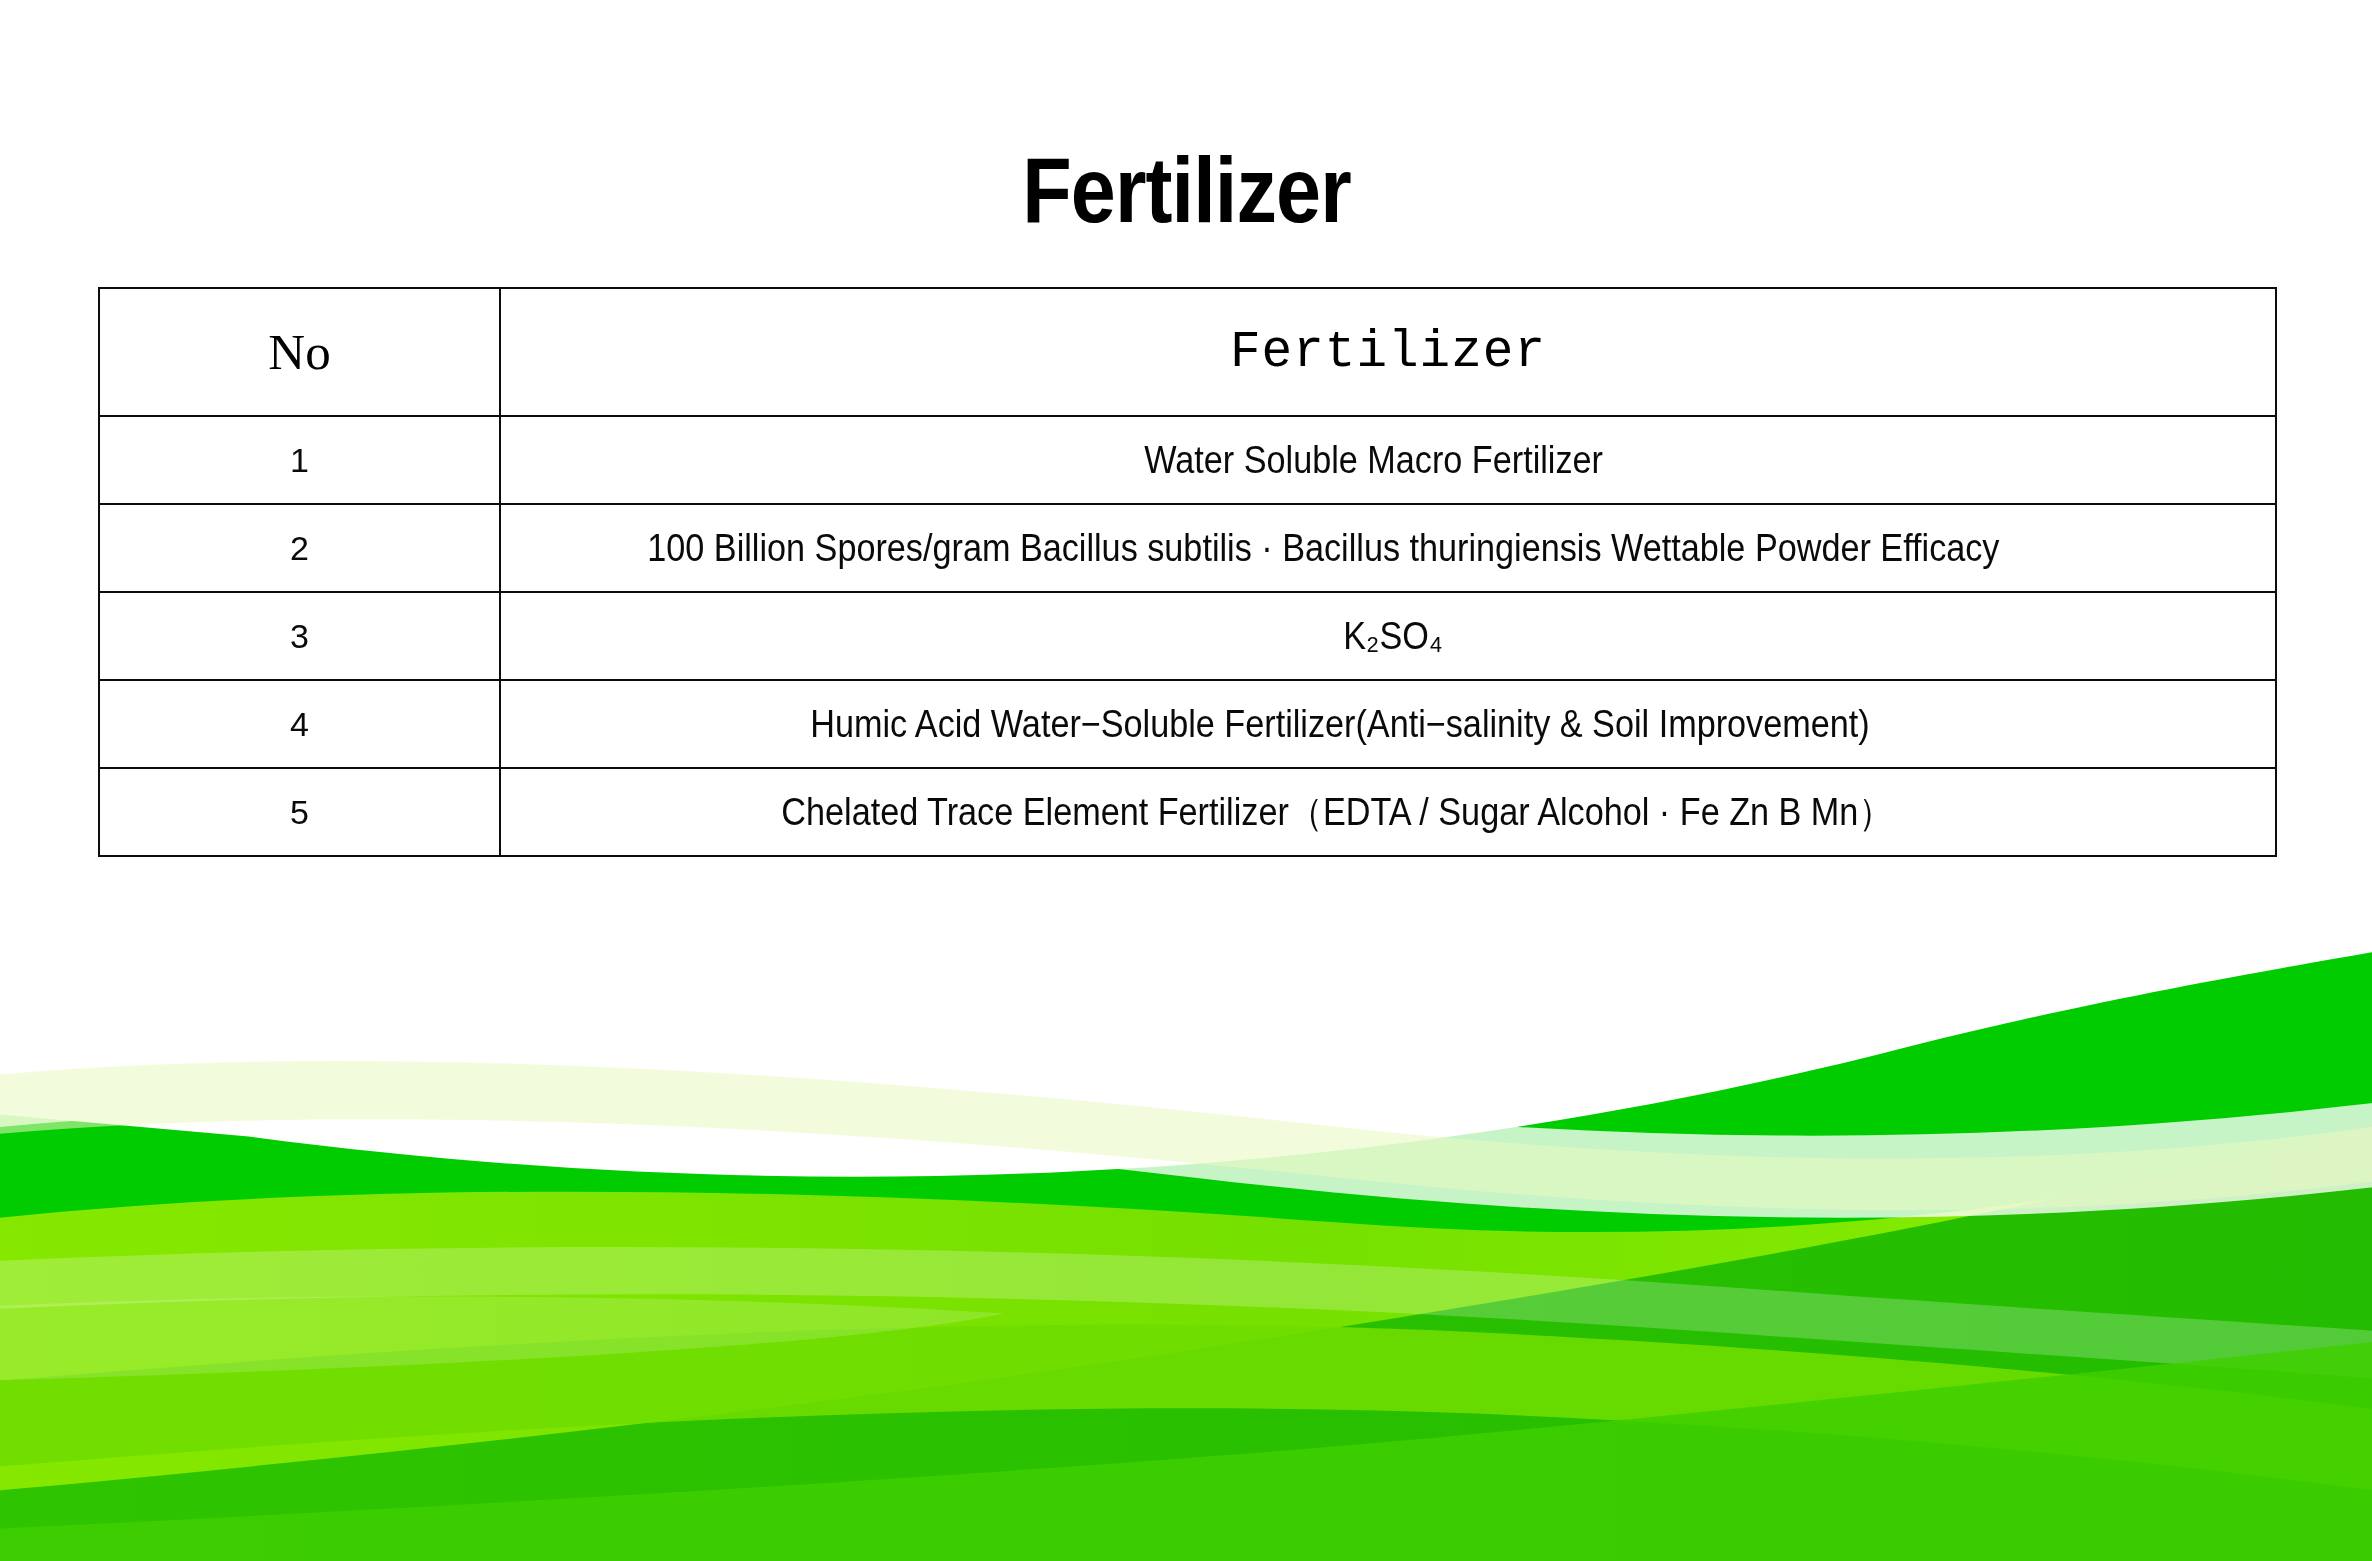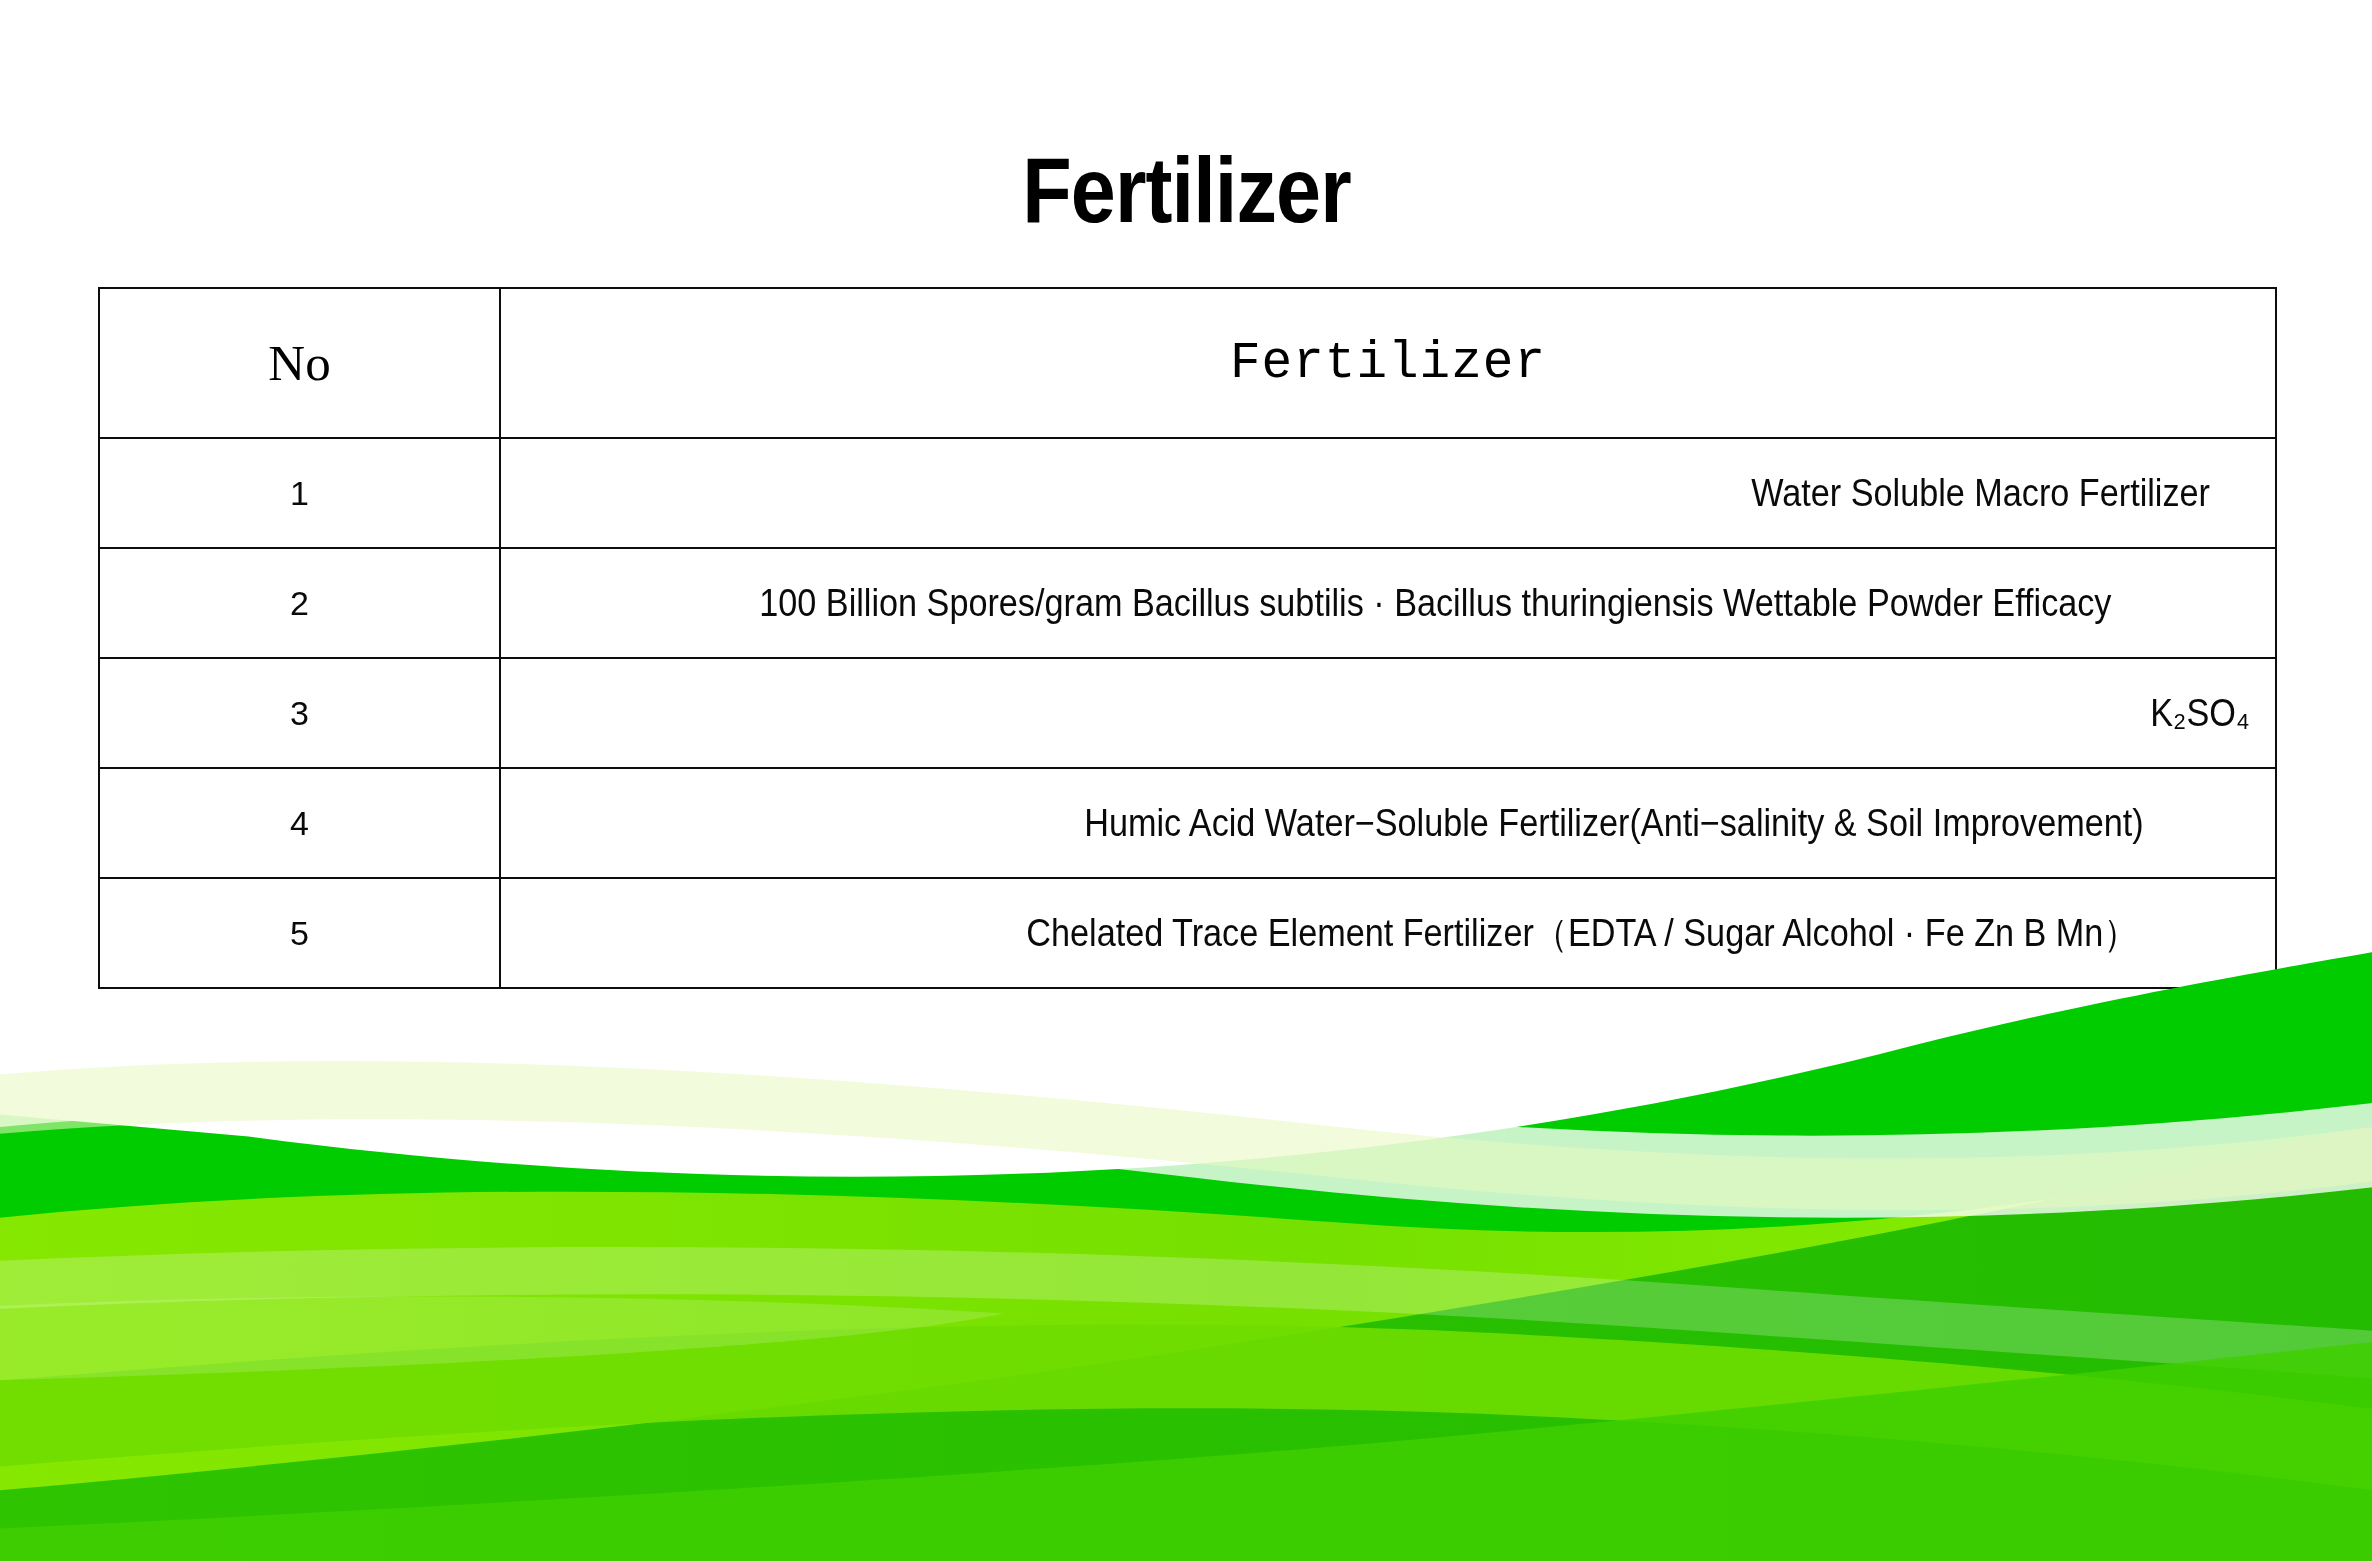--- a/index.html
+++ b/index.html
@@ -42,21 +42,21 @@
     width: 2177px;
   }
   table.fert-table {
     border-collapse: collapse;
     width: 100%;
     table-layout: fixed;
   }
   table.fert-table td,
   table.fert-table th {
     border: 2.9px solid #0d0d0d;
-    padding: 11px;
+    padding: 0;
     vertical-align: middle;
     background: #ffffff;
   }
   col.col-no    { width: 401px; }
   col.col-fert  { width: 1776px; }
 
   
   .hdr-no,
   .hdr-fert {
     height: 126px;
@@ -82,21 +82,21 @@
     text-align: center;
   }
   .cell-no span {
     font-family: "Liberation Sans", sans-serif;
     font-size: 34px;
     line-height: 1;
     color: #0a0a0a;
   }
   .cell-fert {
     height: 86px;
-    text-align: right;
+    text-align: center;
   }
   .cell-fert span {
     display: inline-block;
     padding-left: 27px;
     font-family: "Liberation Sans", sans-serif;
     font-size: 38px;
     line-height: 1;
     color: #0a0a0a;
     transform: scaleX(0.90);
     transform-origin: left center;

